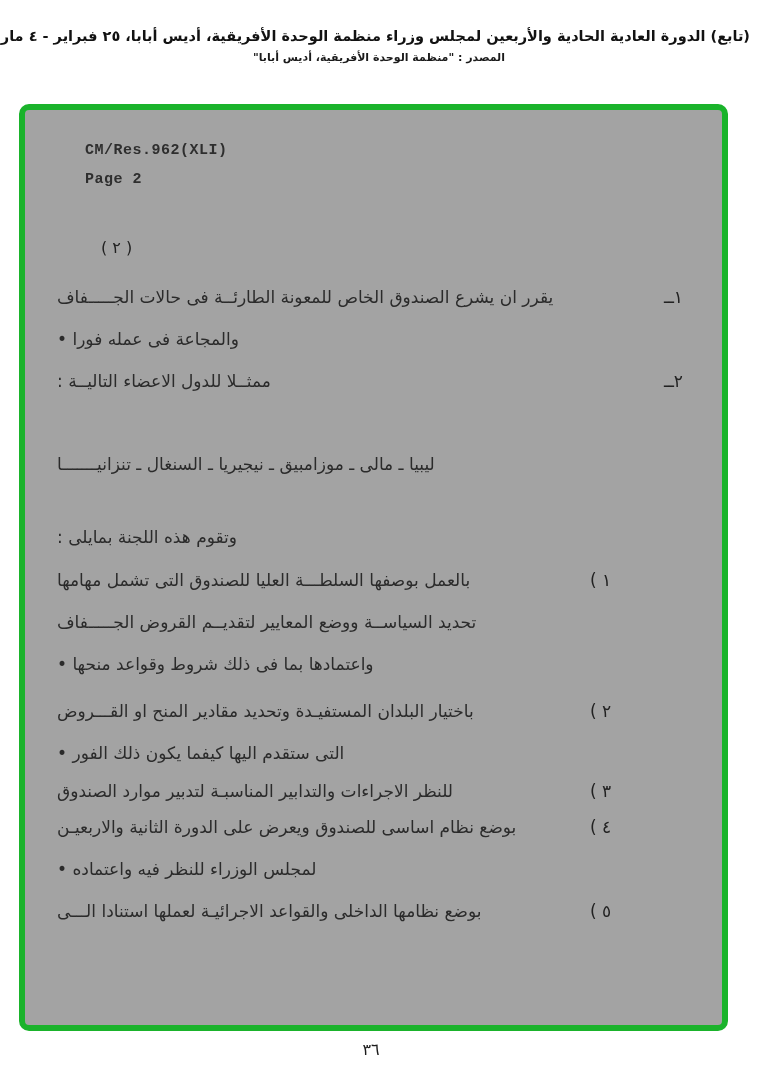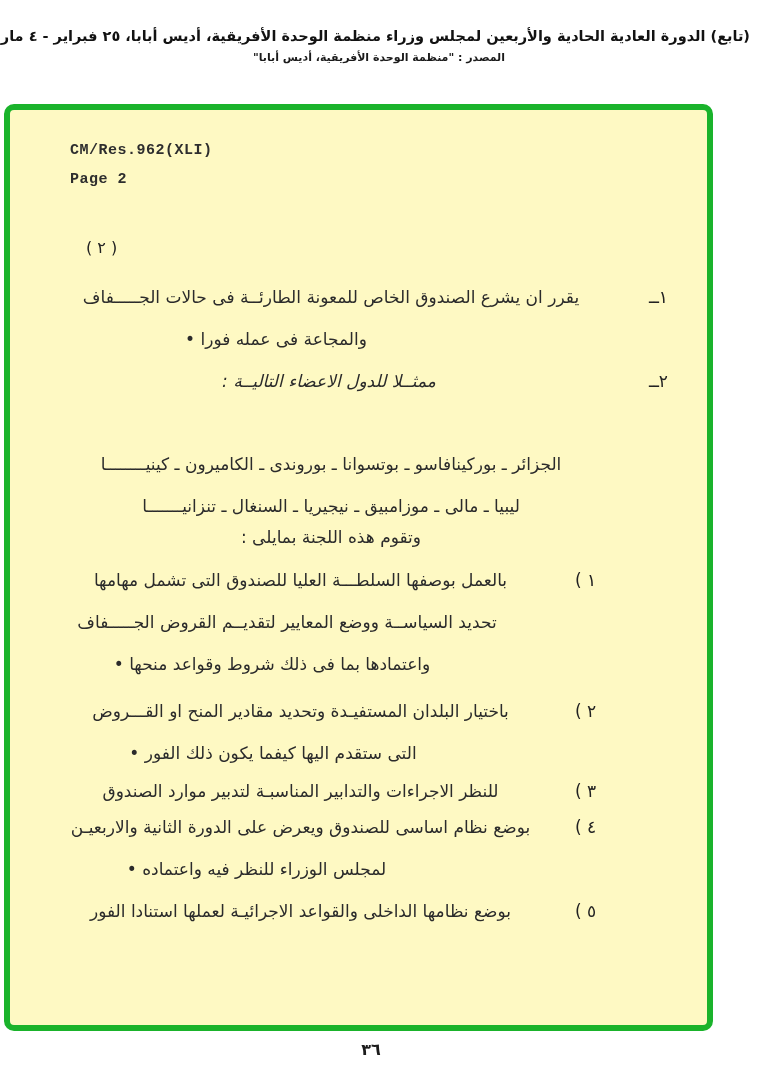--- a/index.html
+++ b/index.html
@@ -13,25 +13,25 @@
     color:#262626;
   }
 
   
   .header { position:absolute; top:28px; left:8px; right:8px; text-align:center; direction:rtl; }
   .header-line1 { font-size:14.5px; font-weight:bold; color:#121212; white-space:nowrap; }
   .header-line2 { margin-top:7px; font-size:11px; font-weight:bold; color:#1a1a1a; }
 
   
   .frame {
-    position:absolute; left:4px; top:104px;
+    position:absolute; left:19px; top:104px;
     width:709px; height:927px;
     border:6px solid var(--green, #1ab32b);
     border-radius:10px;
-    background:#fef9c3;
+    background:#a3a3a3;
   }
 
   
   .docref { position:absolute; top:26px; left:60px; direction:ltr; text-align:left;
             font-family:"Liberation Mono","DejaVu Sans Mono",monospace;
             font-size:15px; font-weight:bold; color:#2e2e2e; letter-spacing:0.5px; }
   .docref .ref-line { line-height:29px; }
 
   .section-marker { position:absolute; top:128px; left:76px;
             direction:ltr; unicode-bidi:bidi-override;
@@ -42,35 +42,35 @@
     position:absolute; direction:rtl;
     font-size:17px; color:#2b2b2b;
   }
   .para { right:39px; left:32px; display:flex; gap:14px; }
   .item { right:100px; left:32px; display:flex; gap:16px; }
   .pmarker { flex:0 0 34px; direction:ltr; unicode-bidi:bidi-override;
              text-align:right; line-height:42px; color:#222; }
   .imarker { flex:0 0 32px; direction:ltr; unicode-bidi:bidi-override;
              text-align:left; line-height:42px; color:#222; }
   .plines { flex:1; }
-  .line { text-align:center; line-height:42px; white-space:nowrap; }
+  .line { text-align:left; line-height:42px; white-space:nowrap; }
   .textblock { right:87px; left:32px; }
 
   
-  .i4   { padding-right:4px;font-style:italic; }
+  .i4   { padding-right:4px; }
   .i27  { padding-right:27px; }
   .i55  { padding-right:55px; }
   .i57  { padding-right:57px; }
   .i65  { padding-right:65px; }
   .i88  { padding-right:88px; }
   .i110 { padding-right:110px; }
 
   
   .pagenum { position:absolute; top:1040px; left:0; right:16px;
-             text-align:center; font-size:16px; font-weight:bold; color:#1c1c1c; }
+             text-align:center; font-size:16px; font-weight:normal; color:#1c1c1c; }
 </style>
 </head>
 <body>
 
 <div class="page">
 
   <div class="header">
     <div class="header-line1">(تابع)  الدورة العادية الحادية والأربعين لمجلس وزراء منظمة الوحدة الأفريقية، أديس أبابا، ٢٥ فبراير - ٤ مارس ١٩٨٥</div>
     <div class="header-line2">المصدر :  "منظمة الوحدة الأفريقية، أديس أبابا"</div>
   </div>
@@ -93,21 +93,20 @@
     </div>
 
     <div class="para" style="top:250px">
       <span class="pmarker">ــ٢</span>
       <div class="plines">
         <div class="line i4">ممثــلا للدول الاعضاء التاليــة :</div>
       </div>
     </div>
 
     <div class="textblock" style="top:333px">
-      <div class="line">الجزائر ـ بوركينافاسو ـ بوتسوانا ـ بوروندى ـ الكاميرون ـ كينيــــــــا</div>
       <div class="line">ليبيا ـ مالى ـ موزامبيق ـ نيجيريا ـ السنغال ـ تنزانيـــــــا</div>
     </div>
 
     <div class="textblock" style="top:406px">
       <div class="line">وتقوم هذه اللجنة بمايلى :</div>
     </div>
 
     <div class="item" style="top:449px">
       <span class="imarker">( ١</span>
       <div class="plines">
@@ -136,21 +135,21 @@
       <span class="imarker">( ٤</span>
       <div class="plines">
         <div class="line">بوضع نظام اساسى للصندوق ويعرض على الدورة الثانية والاربعيـن</div>
         <div class="line i88">لمجلس الوزراء للنظر فيه واعتماده •</div>
       </div>
     </div>
 
     <div class="item" style="top:780px">
       <span class="imarker">( ٥</span>
       <div class="plines">
-        <div class="line">بوضع نظامها الداخلى والقواعد الاجرائيـة لعملها استنادا الفور</div>
+        <div class="line">بوضع نظامها الداخلى والقواعد الاجرائيـة لعملها استنادا الـــى</div>
       </div>
     </div>
 
   </div>
 
   <div class="pagenum">٣٦</div>
 
 </div>
 
 </body></html>

